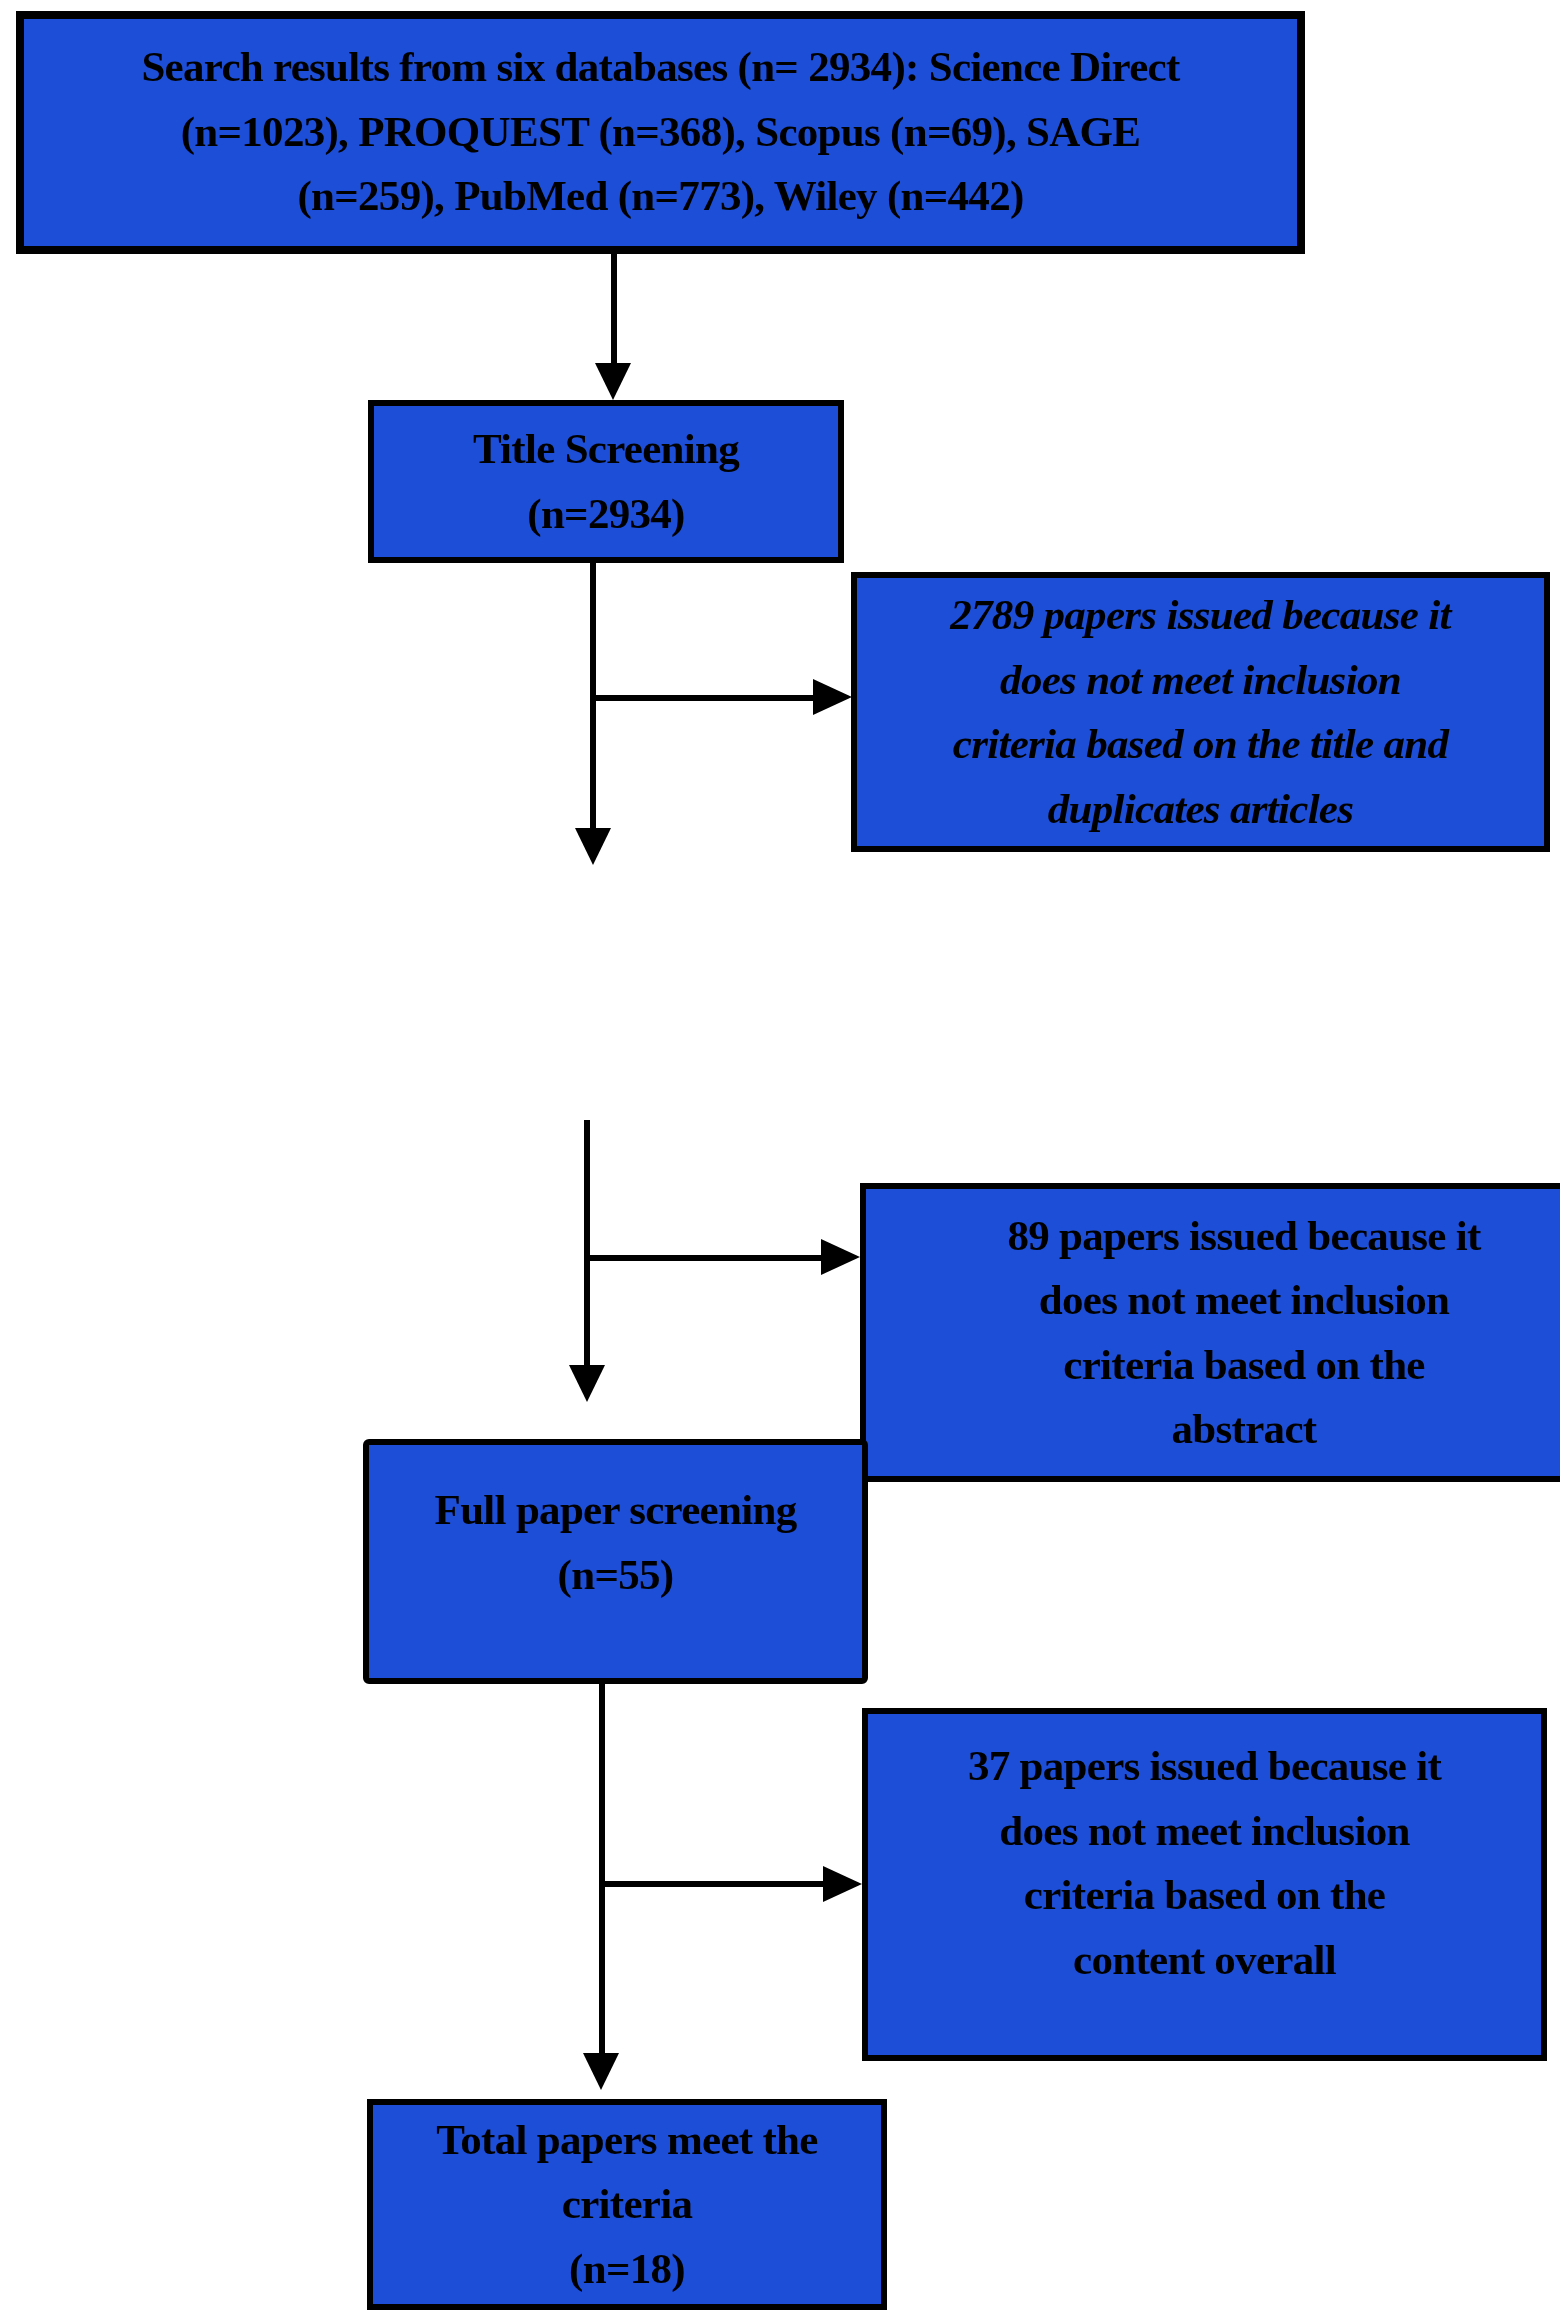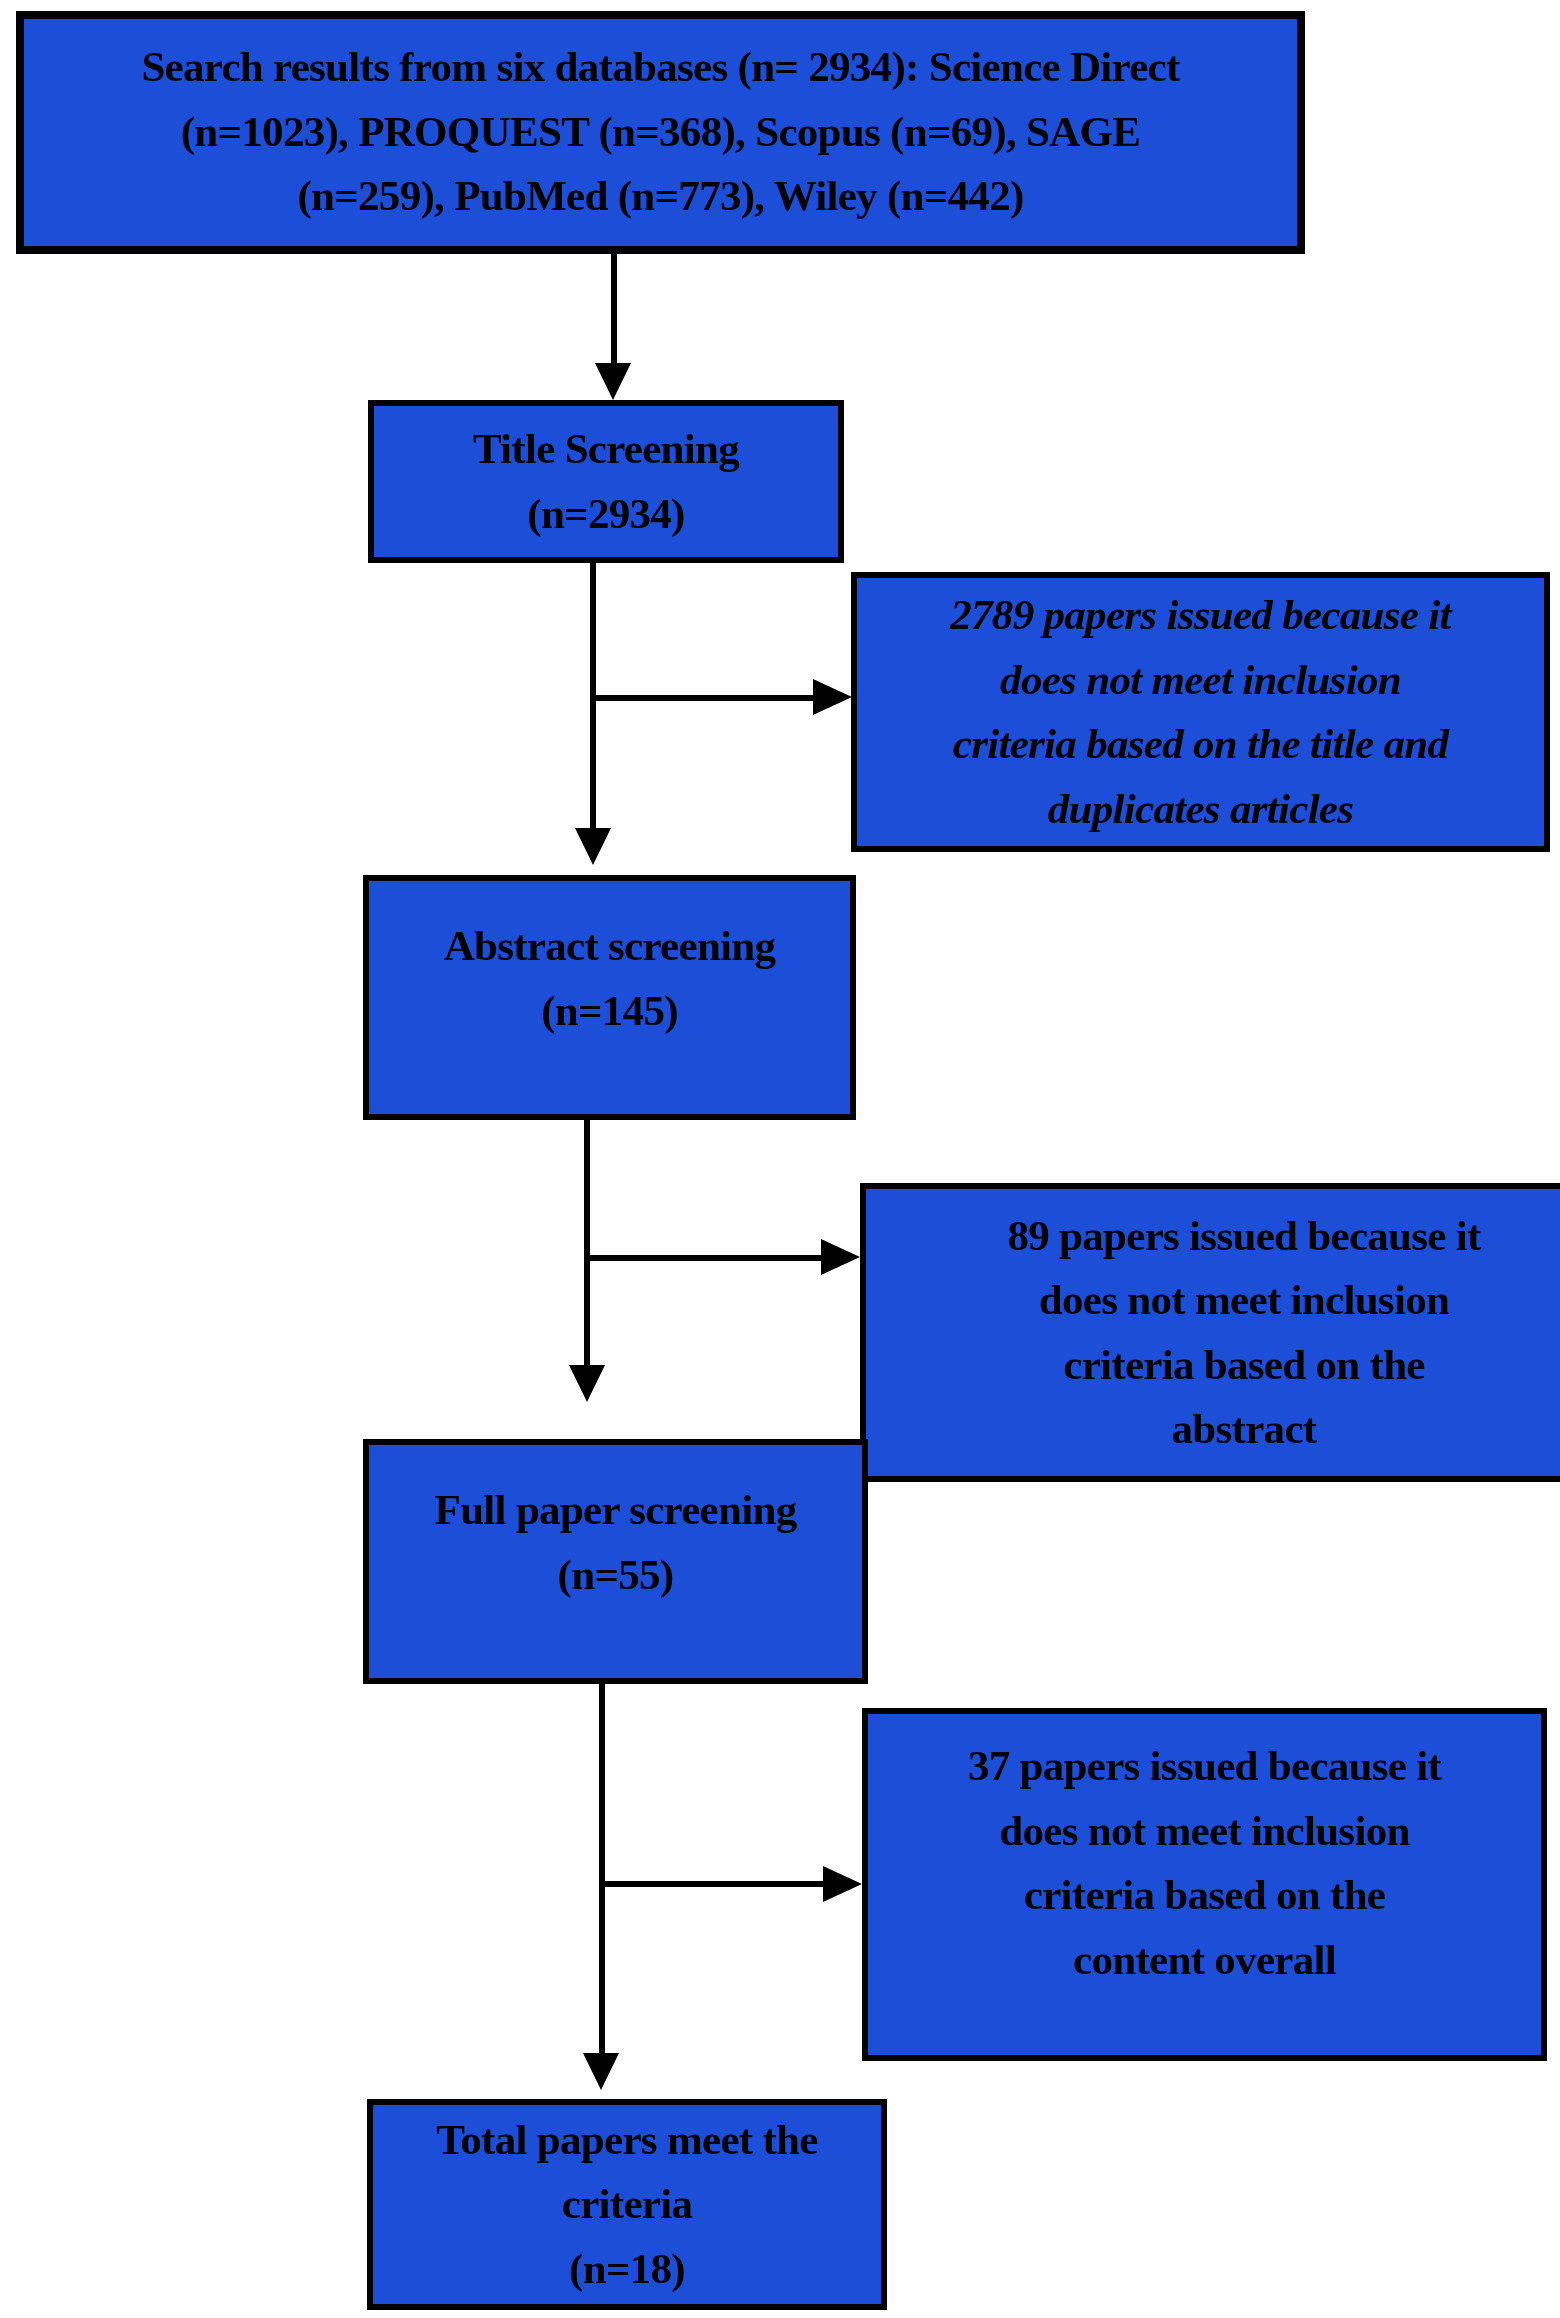--- a/index.html
+++ b/index.html
@@ -83,39 +83,35 @@
   <div class="hline" style="left:593px; top:695px; width:220px; height:6px;"></div>
   <div class="head-right" style="left:813px; top:679px;"></div>
 
   <div class="box" style="left:851px; top:572px; width:699px; height:280px;font-style:italic;">
     <div class="box-text">2789 papers issued because it
 does not meet inclusion
 criteria based on the title and
 duplicates articles</div>
   </div>
 
-  <div class="box top-align" style="left:363px; top:875px; width:493px; height:245px;">
-    <div class="box-text pad-top-50">Abstract screening
-(n=145)</div>
-  </div>
 
   <div class="vline" style="left:584px; top:1120px; width:6px; height:245px;"></div>
   <div class="head-down" style="left:569px; top:1365px;"></div>
 
   <div class="hline" style="left:587px; top:1255px; width:235px; height:6px;"></div>
   <div class="head-right" style="left:821px; top:1239px;"></div>
 
   <div class="box" style="left:860px; top:1183px; width:768px; height:299px;">
     <div class="box-text">89 papers issued because it
 does not meet inclusion
 criteria based on the
 abstract</div>
   </div>
 
-  <div class="box top-align" style="left:363px; top:1439px; width:505px; height:245px;">
+  <div class="box top-align" style="left:363px; top:1439px; width:505px; height:245px;border-radius:6px;">
     <div class="box-text pad-top-50">Full paper screening
 (n=55)</div>
   </div>
 
   <div class="vline" style="left:599px; top:1684px; width:6px; height:369px;"></div>
   <div class="head-down" style="left:583px; top:2053px;"></div>
 
   <div class="hline" style="left:601px; top:1881px; width:222px; height:6px;"></div>
   <div class="head-right" style="left:823px; top:1866px;"></div>
 

